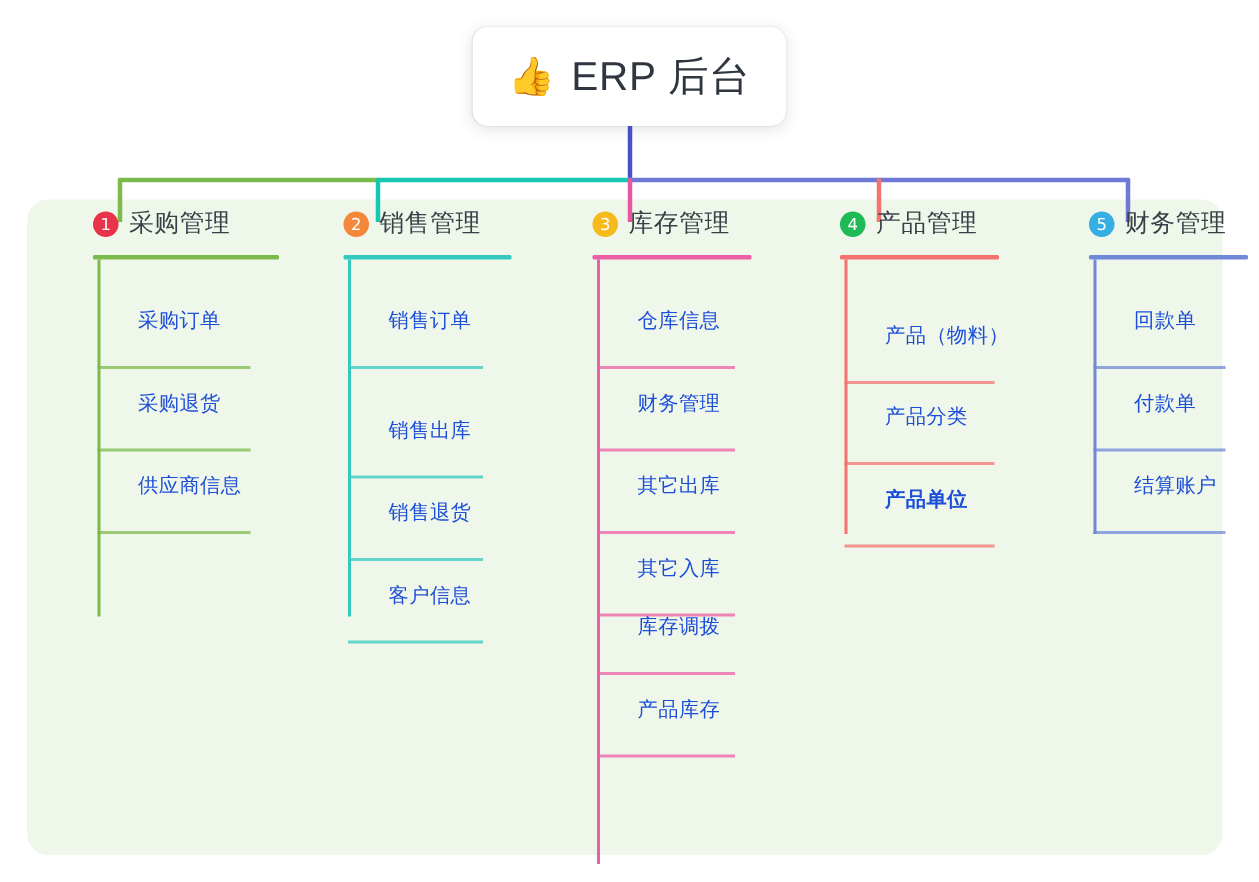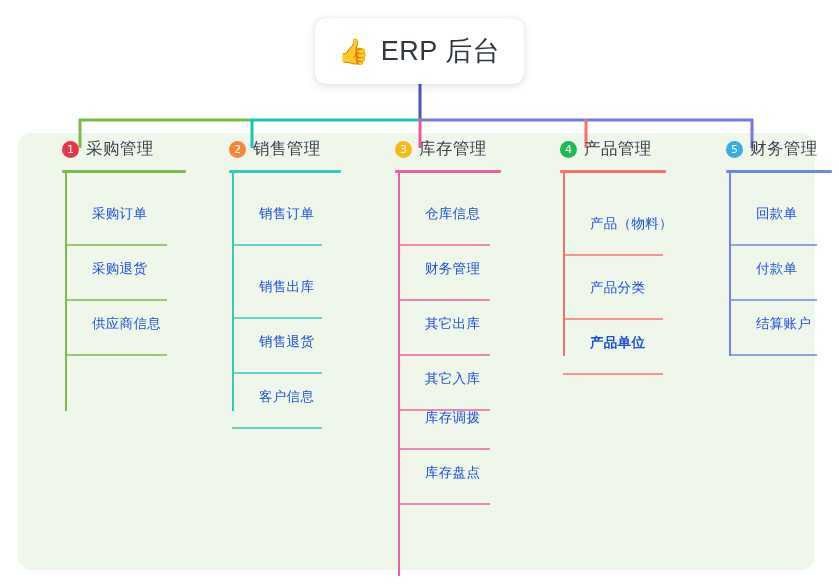--- a/index.html
+++ b/index.html
@@ -239,38 +239,38 @@
         </div>
         <div class="leaf" style="height: 55px;">
           <span class="leaf-label">其它入库</span>
           <div class="leaf-rule" style="width: 92px; background: rgb(236, 95, 166); opacity: 0.75;"></div>
         </div>
         <div class="leaf" style="height: 39px;">
           <span class="leaf-label">库存调拨</span>
           <div class="leaf-rule" style="width: 92px; background: rgb(236, 95, 166); opacity: 0.75;"></div>
         </div>
         <div class="leaf" style="height: 55px;">
-          <span class="leaf-label">库存盘点</span>
+          <span class="leaf-label">产品库存</span>
           <div class="leaf-rule" style="width: 92px; background: rgb(236, 95, 166); opacity: 0.75;"></div>
         </div>
       </div>
     </div>
     <div class="column" style="left: 538px;">
       <div class="col-header">
         <span class="badge" style="background: rgb(31, 185, 85);">4</span>
         <span class="col-title">产品管理</span>
         <div class="header-rule" style="width: 106px; background: rgb(244, 115, 111);"></div>
       </div>
       <div class="spine" style="background: rgb(244, 115, 111); height: 183px;"></div>
       <div class="leaves">
         <div class="leaf" style="height: 83px;">
           <span class="leaf-label">产品（物料）</span>
           <div class="leaf-rule" style="width: 100px; background: rgb(244, 115, 111); opacity: 0.75;"></div>
         </div>
-        <div class="leaf" style="height: 64px;">
+        <div class="leaf" style="height: 38px; margin-top: 16px;">
           <span class="leaf-label">产品分类</span>
           <div class="leaf-rule" style="width: 100px; background: rgb(244, 115, 111); opacity: 0.75;"></div>
         </div>
         <div class="leaf" style="height: 55px; font-weight: bold;">
           <span class="leaf-label">产品单位</span>
           <div class="leaf-rule" style="width: 100px; background: rgb(244, 115, 111); opacity: 0.75;"></div>
         </div>
       </div>
     </div>
     <div class="column" style="left: 704px;">

